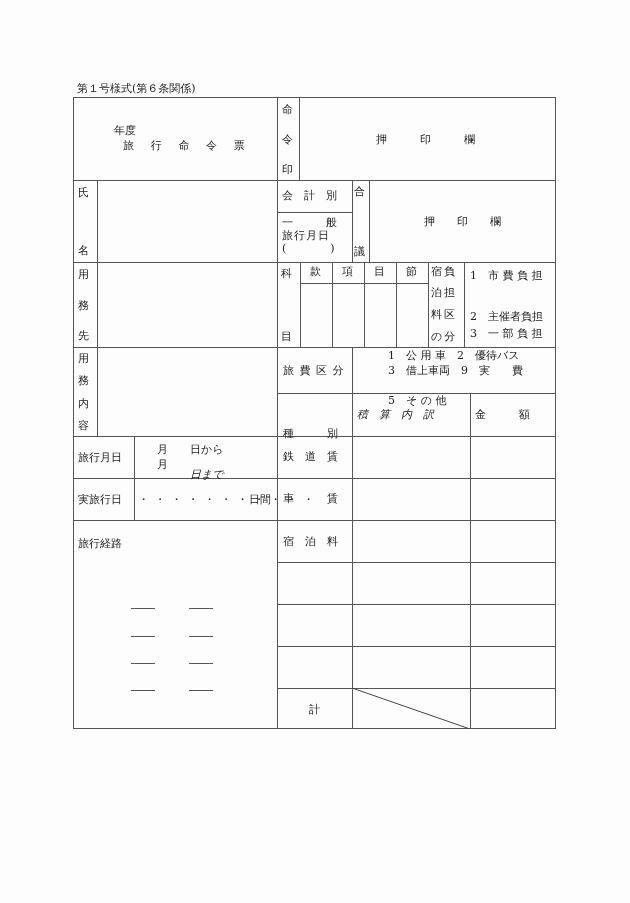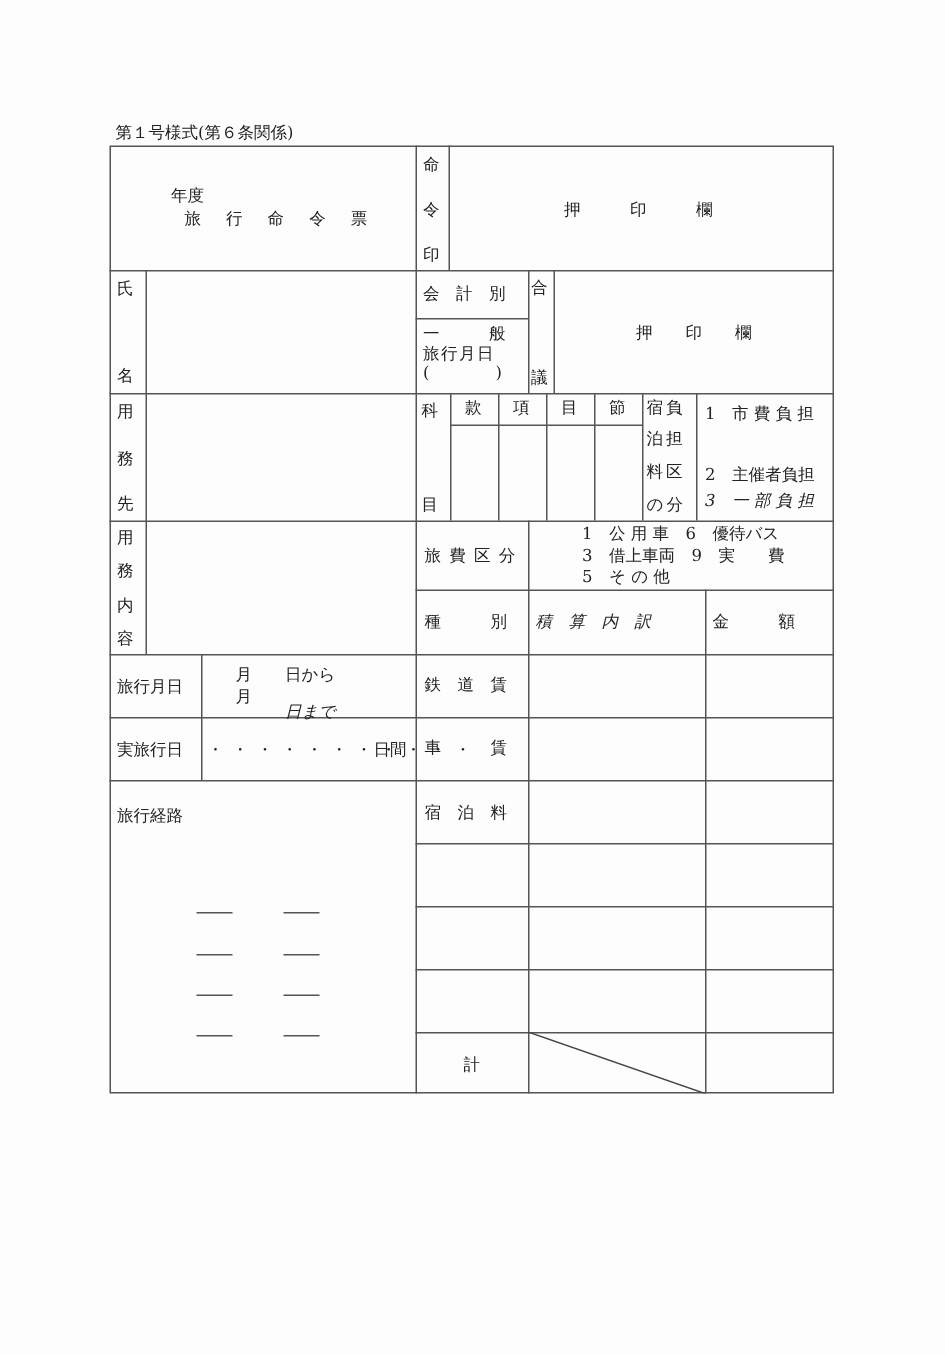--- a/index.html
+++ b/index.html
@@ -90,33 +90,33 @@
 <div class="field" style="left:301px;top:284px;width:31px;height:63px;"></div>
 <div class="field" style="left:333px;top:284px;width:31px;height:63px;"></div>
 <div class="field" style="left:365px;top:284px;width:31px;height:63px;"></div>
 <div class="field" style="left:397px;top:284px;width:31px;height:63px;"></div>
 <div class="t" style="left:431px;top:266px;letter-spacing:2px;">宿負</div>
 <div class="t" style="left:431px;top:287px;letter-spacing:2px;">泊担</div>
 <div class="t" style="left:431px;top:309px;letter-spacing:2px;">料区</div>
 <div class="t" style="left:431px;top:331px;letter-spacing:2px;">の分</div>
 <div class="t" style="left:470px;top:270px;">1　市 費 負 担</div>
 <div class="t" style="left:470px;top:299px;margin-top:12px;">2　主催者負担</div>
-<div class="t" style="left:470px;top:328px;font-style:italic;">3　一 部 負 担</div>
+<div class="t" style="left:470px;top:328px;">3　一 部 負 担</div>
 
 <div class="t" style="left:78px;top:353px;">用</div>
 <div class="t" style="left:78px;top:375px;">務</div>
 <div class="t" style="left:78px;top:398px;">内</div>
 <div class="t" style="left:78px;top:420px;">容</div>
 <div class="field" style="left:98px;top:348px;width:178px;height:88px;"></div>
 <div class="t" style="left:283px;top:365px;letter-spacing:1px;">旅 費 区 分</div>
-<div class="t" style="left:388px;top:350px;">1　公 用 車　6　優待バス</div>
+<div class="t" style="left:388px;top:350px;">1　公 用 車　2　優待バス</div>
 <div class="t" style="left:388px;top:365px;">3　借上車両　9　実　　費</div>
-<div class="t" style="left:388px;top:379px;text-align:center;">5　そ の 他</div>
+<div class="t" style="left:388px;top:395px;text-align:center;">5　そ の 他</div>
 
-<div class="t" style="left:283px;top:409px;">種　　　別</div>
+<div class="t" style="left:283px;top:428px;font-family:Liberation Serif, serif;">種　　　別</div>
 <div class="t" style="left:357px;top:409px;font-style:italic;">積　算　内　訳</div>
 <div class="t" style="left:475px;top:409px;">金　　　額</div>
 
 <div class="t" style="left:283px;top:451px;">鉄　道　賃</div>
 <div class="field" style="left:353px;top:437px;width:117px;height:41px;"></div>
 <div class="field" style="left:471px;top:437px;width:84px;height:41px;"></div>
 
 <div class="t" style="left:283px;top:493px;">車　　　賃</div>
 <div class="field" style="left:353px;top:479px;width:117px;height:41px;"></div>
 <div class="field" style="left:471px;top:479px;width:84px;height:41px;"></div>

